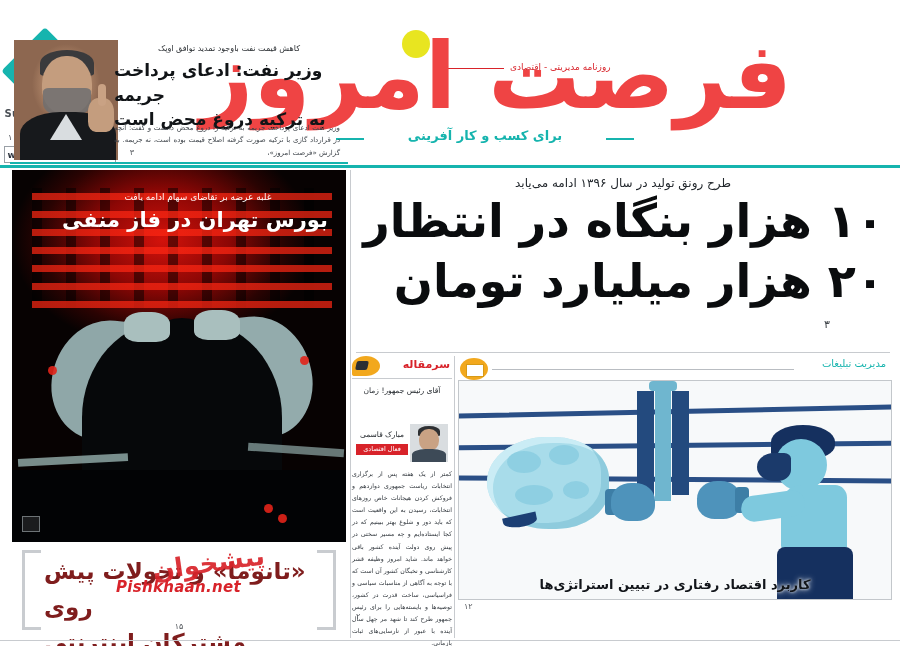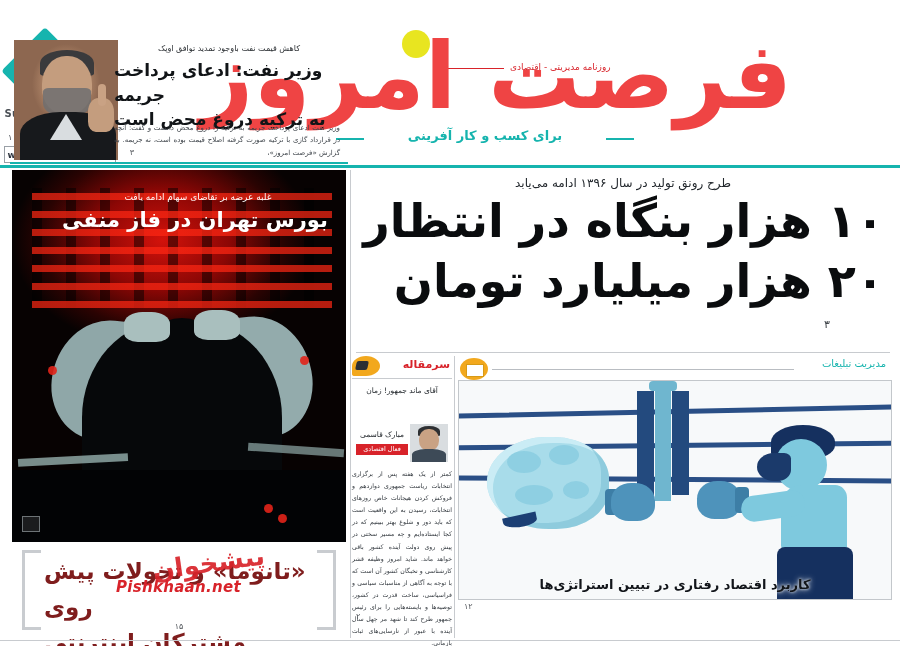--- a/index.html
+++ b/index.html
@@ -336,21 +336,21 @@
   <div class="v-rule" style="left:350px;top:170px;height:468px;"></div>
   <div class="v-rule" style="left:454px;top:356px;height:282px;"></div>
   <div class="h-rule" style="left:356px;top:352px;width:534px;"></div>
   <div class="h-rule" style="left:0px;top:640px;width:900px;"></div>
 
   <div class="abs" id="editorial">
     <i class="ed-quote"></i>
     <div class="ed-tag">سرمقاله</div>
     <i class="ed-rule"></i>
     <div class="ed-title">
-      <div>آقای ماند جمهور! زمان</div>
+      <div>آقای رئیس جمهور! زمان</div>
     </div>
     <div class="ed-author-box">
       <div class="ed-avatar">
         <i class="ed-av-hair"></i>
         <i class="ed-av-face"></i>
         <i class="ed-av-body"></i>
       </div>
       <div class="ed-name">مبارک قاسمی</div>
       <div class="ed-role">فعال اقتصادی</div>
     </div>

